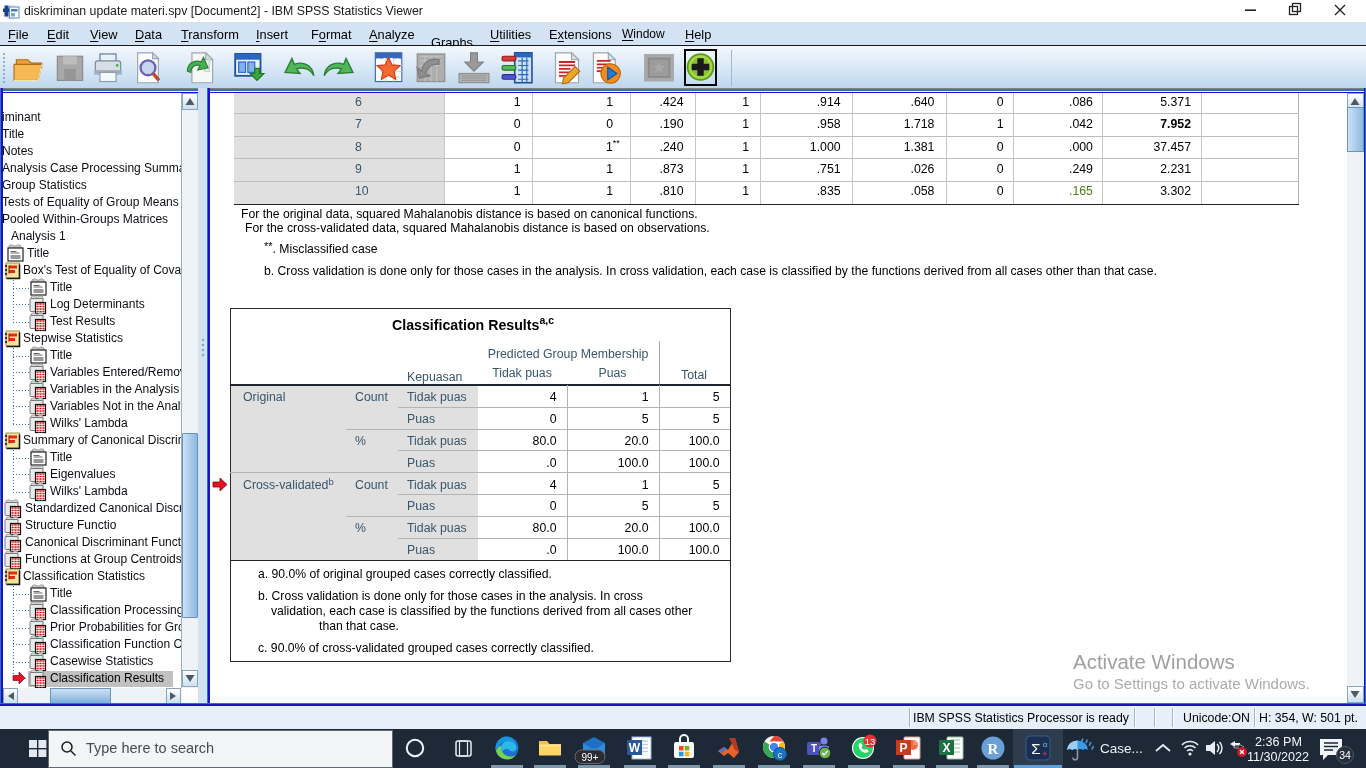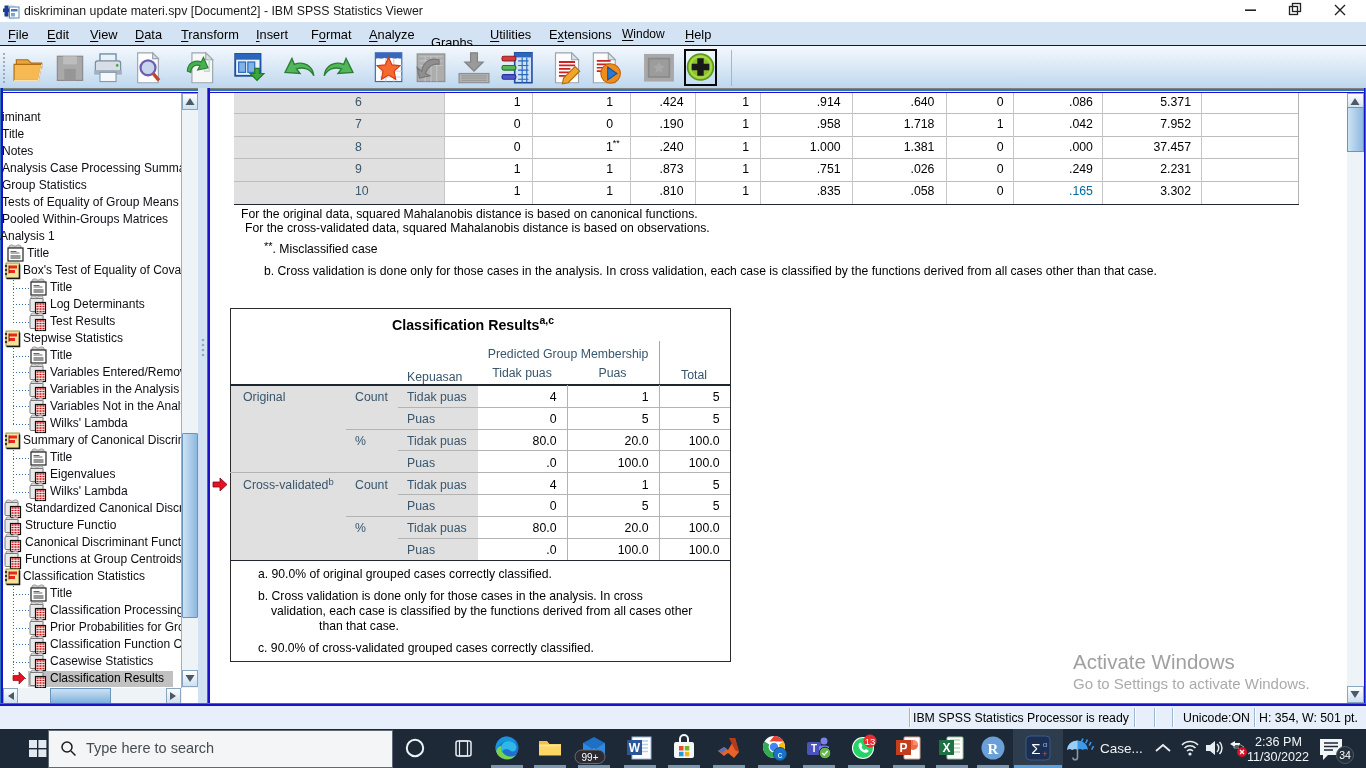--- a/index.html
+++ b/index.html
@@ -173,21 +173,21 @@
 <div style="left:13px;top:662px;width:16px;height:1px;background-image:repeating-linear-gradient(90deg,#3a6ea5 0 1px,transparent 1px 3px)"></div>
 <div style="left:13px;top:678px;width:16px;height:1px;background-image:repeating-linear-gradient(90deg,#3a6ea5 0 1px,transparent 1px 3px)"></div>
 <div style="left:28px;top:670.5px;width:145px;height:16.5px;background:#c1c1c1"></div>
 <div style="left:2px;top:110.0px;font-size:12.0px;color:#0d0d14;white-space:nowrap;max-width:179px;overflow:hidden">iminant</div>
 <div style="left:2px;top:127.0px;font-size:12.0px;color:#0d0d14;white-space:nowrap;max-width:179px;overflow:hidden">Title</div>
 <div style="left:2px;top:144.0px;font-size:12.0px;color:#0d0d14;white-space:nowrap;max-width:179px;overflow:hidden">Notes</div>
 <div style="left:2px;top:161.0px;font-size:12.0px;color:#0d0d14;white-space:nowrap;max-width:179px;overflow:hidden">Analysis Case Processing Summary</div>
 <div style="left:2px;top:178.0px;font-size:12.0px;color:#0d0d14;white-space:nowrap;max-width:179px;overflow:hidden">Group Statistics</div>
 <div style="left:2px;top:195.0px;font-size:12.0px;color:#0d0d14;white-space:nowrap;max-width:179px;overflow:hidden">Tests of Equality of Group Means</div>
 <div style="left:2px;top:212.0px;font-size:12.0px;color:#0d0d14;white-space:nowrap;max-width:179px;overflow:hidden">Pooled Within-Groups Matrices</div>
-<div style="left:0;top:229.0px;font-size:12.0px;color:#0d0d14;white-space:nowrap;max-width:179px;overflow:hidden">Analysis 1</div>
+<div style="left:11px;top:229.0px;font-size:12.0px;color:#0d0d14;white-space:nowrap;max-width:179px;overflow:hidden">Analysis 1</div>
 <div style="left:27px;top:246.0px;font-size:12.0px;color:#0d0d14;white-space:nowrap;">Title</div>
 <div style="left:23px;top:263.0px;font-size:12.0px;color:#0d0d14;white-space:nowrap;max-width:158px;overflow:hidden">Box's Test of Equality of Covariance</div>
 <div style="left:50px;top:280.0px;font-size:12.0px;color:#0d0d14;white-space:nowrap;">Title</div>
 <div style="left:50px;top:297.0px;font-size:12.0px;color:#0d0d14;white-space:nowrap;max-width:131px;overflow:hidden">Log Determinants</div>
 <div style="left:50px;top:314.0px;font-size:12.0px;color:#0d0d14;white-space:nowrap;max-width:131px;overflow:hidden">Test Results</div>
 <div style="left:23px;top:331.0px;font-size:12.0px;color:#0d0d14;white-space:nowrap;max-width:158px;overflow:hidden">Stepwise Statistics</div>
 <div style="left:50px;top:348.0px;font-size:12.0px;color:#0d0d14;white-space:nowrap;">Title</div>
 <div style="left:50px;top:365.0px;font-size:12.0px;color:#0d0d14;white-space:nowrap;max-width:131px;overflow:hidden">Variables Entered/Removed</div>
 <div style="left:50px;top:382.0px;font-size:12.0px;color:#0d0d14;white-space:nowrap;max-width:131px;overflow:hidden">Variables in the Analysis</div>
 <div style="left:50px;top:399.0px;font-size:12.0px;color:#0d0d14;white-space:nowrap;max-width:131px;overflow:hidden">Variables Not in the Analysis</div>
@@ -331,21 +331,21 @@
 <div style="right:273.0999999999999px;top:94.8px;font-size:12.3px;color:#000;white-space:nowrap;">.086</div>
 <div style="right:175px;top:94.8px;font-size:12.3px;color:#000;white-space:nowrap;">5.371</div>
 <div style="right:845.5px;top:117.0px;font-size:12.3px;color:#000;white-space:nowrap;">0</div>
 <div style="right:753px;top:117.0px;font-size:12.3px;color:#000;white-space:nowrap;">0</div>
 <div style="right:682.5px;top:117.0px;font-size:12.3px;color:#000;white-space:nowrap;">.190</div>
 <div style="right:617px;top:117.0px;font-size:12.3px;color:#000;white-space:nowrap;">1</div>
 <div style="right:525.4px;top:117.0px;font-size:12.3px;color:#000;white-space:nowrap;">.958</div>
 <div style="right:431.6px;top:117.0px;font-size:12.3px;color:#000;white-space:nowrap;">1.718</div>
 <div style="right:362.4px;top:117.0px;font-size:12.3px;color:#000;white-space:nowrap;">1</div>
 <div style="right:273.0999999999999px;top:117.0px;font-size:12.3px;color:#000;white-space:nowrap;">.042</div>
-<div style="right:175px;top:117.0px;font-size:12.3px;color:#000;white-space:nowrap;">7.952</div>
+<div style="right:175px;top:117.0px;font-size:12.3px;color:#000;white-space:nowrap;font-weight:bold;">7.952</div>
 <div style="right:845.5px;top:139.5px;font-size:12.3px;color:#000;white-space:nowrap;">0</div>
 <div style="right:682.5px;top:139.5px;font-size:12.3px;color:#000;white-space:nowrap;">.240</div>
 <div style="right:617px;top:139.5px;font-size:12.3px;color:#000;white-space:nowrap;">1</div>
 <div style="right:525.4px;top:139.5px;font-size:12.3px;color:#000;white-space:nowrap;">1.000</div>
 <div style="right:431.6px;top:139.5px;font-size:12.3px;color:#000;white-space:nowrap;">1.381</div>
 <div style="right:362.4px;top:139.5px;font-size:12.3px;color:#000;white-space:nowrap;">0</div>
 <div style="right:273.0999999999999px;top:139.5px;font-size:12.3px;color:#000;white-space:nowrap;">.000</div>
 <div style="right:175px;top:139.5px;font-size:12.3px;color:#000;white-space:nowrap;">37.457</div>
 <div style="right:845.5px;top:162.0px;font-size:12.3px;color:#000;white-space:nowrap;">1</div>
 <div style="right:753px;top:162.0px;font-size:12.3px;color:#000;white-space:nowrap;">1</div>
@@ -356,21 +356,21 @@
 <div style="right:362.4px;top:162.0px;font-size:12.3px;color:#000;white-space:nowrap;">0</div>
 <div style="right:273.0999999999999px;top:162.0px;font-size:12.3px;color:#000;white-space:nowrap;">.249</div>
 <div style="right:175px;top:162.0px;font-size:12.3px;color:#000;white-space:nowrap;">2.231</div>
 <div style="right:845.5px;top:184.3px;font-size:12.3px;color:#000;white-space:nowrap;">1</div>
 <div style="right:753px;top:184.3px;font-size:12.3px;color:#000;white-space:nowrap;">1</div>
 <div style="right:682.5px;top:184.3px;font-size:12.3px;color:#000;white-space:nowrap;">.810</div>
 <div style="right:617px;top:184.3px;font-size:12.3px;color:#000;white-space:nowrap;">1</div>
 <div style="right:525.4px;top:184.3px;font-size:12.3px;color:#000;white-space:nowrap;">.835</div>
 <div style="right:431.6px;top:184.3px;font-size:12.3px;color:#000;white-space:nowrap;">.058</div>
 <div style="right:362.4px;top:184.3px;font-size:12.3px;color:#000;white-space:nowrap;">0</div>
-<div style="right:273.0999999999999px;top:184.3px;font-size:12.3px;color:#0369a1;white-space:nowrap;">.165</div>
+<div style="right:273.0999999999999px;top:184.3px;font-size:12.3px;color:#4d7c0f;white-space:nowrap;">.165</div>
 <div style="right:175px;top:184.3px;font-size:12.3px;color:#000;white-space:nowrap;">3.302</div>
 <div style="left:606px;top:139.5px;font-size:12.3px;color:#000;white-space:nowrap;">1<sup>**</sup></div>
 <div style="left:241px;top:206.5px;font-size:12.2px;color:#000;white-space:nowrap;">For the original data, squared Mahalanobis distance is based on canonical functions.</div>
 <div style="left:245px;top:220.5px;font-size:12.2px;color:#000;white-space:nowrap;">For the cross-validated data, squared Mahalanobis distance is based on observations.</div>
 <div style="left:264px;top:241.5px;font-size:12.2px;color:#000;white-space:nowrap;"><sup style="font-size:11px;top:-3px">**</sup>. Misclassified case</div>
 <div style="left:264px;top:263.5px;font-size:12.2px;color:#000;white-space:nowrap;">b. Cross validation is done only for those cases in the analysis. In cross validation, each case is classified by the functions derived from all cases other than that case.</div>
 <div style="left:229.5px;top:308px;width:501px;height:354px;border:1px solid #2b2b2b;background:#fff"></div>
 <div style="left:222.5px;top:317px;width:501px;text-align:center;font-size:14.2px;font-weight:bold;color:#000">Classification Results<sup style="font-size:10.5px;font-weight:bold;top:-6px">a,c</sup></div>
 <div style="left:230.5px;top:386px;width:247px;height:173.8px;background:#e0e0e0"></div>
 <div style="left:477px;top:346.5px;width:182px;text-align:center;font-size:12.3px;color:#39566c;white-space:nowrap">Predicted Group Membership</div>

